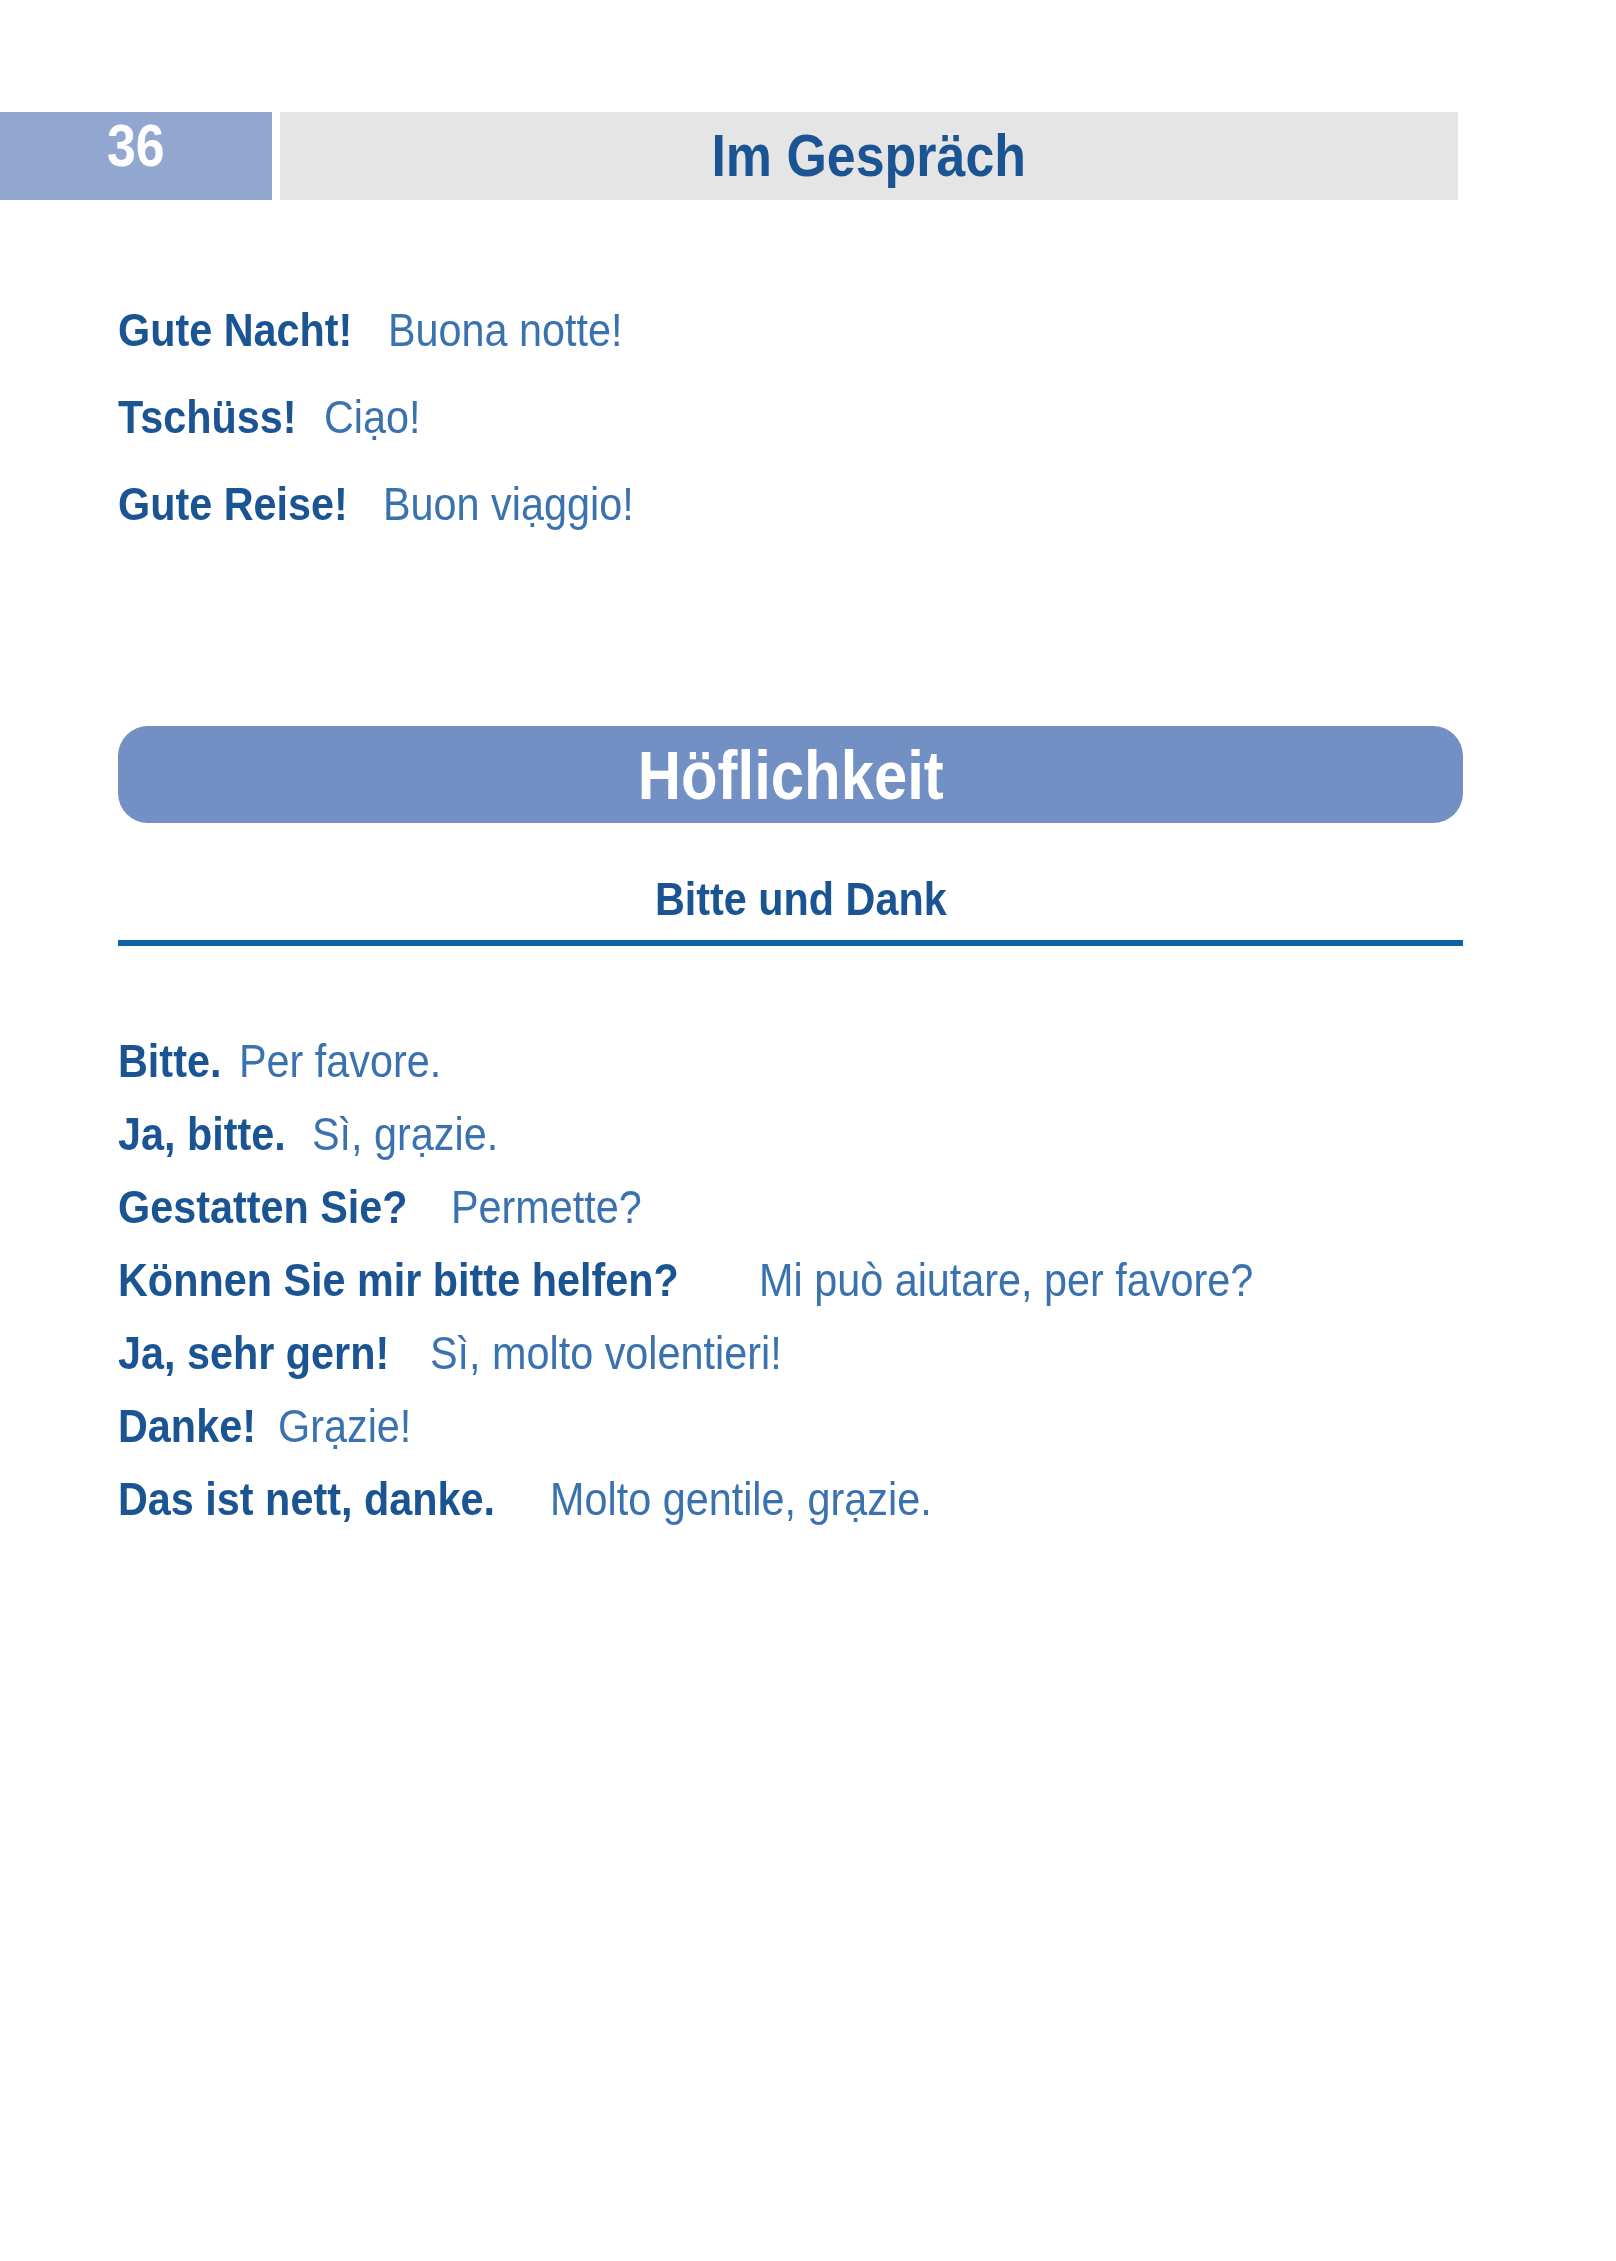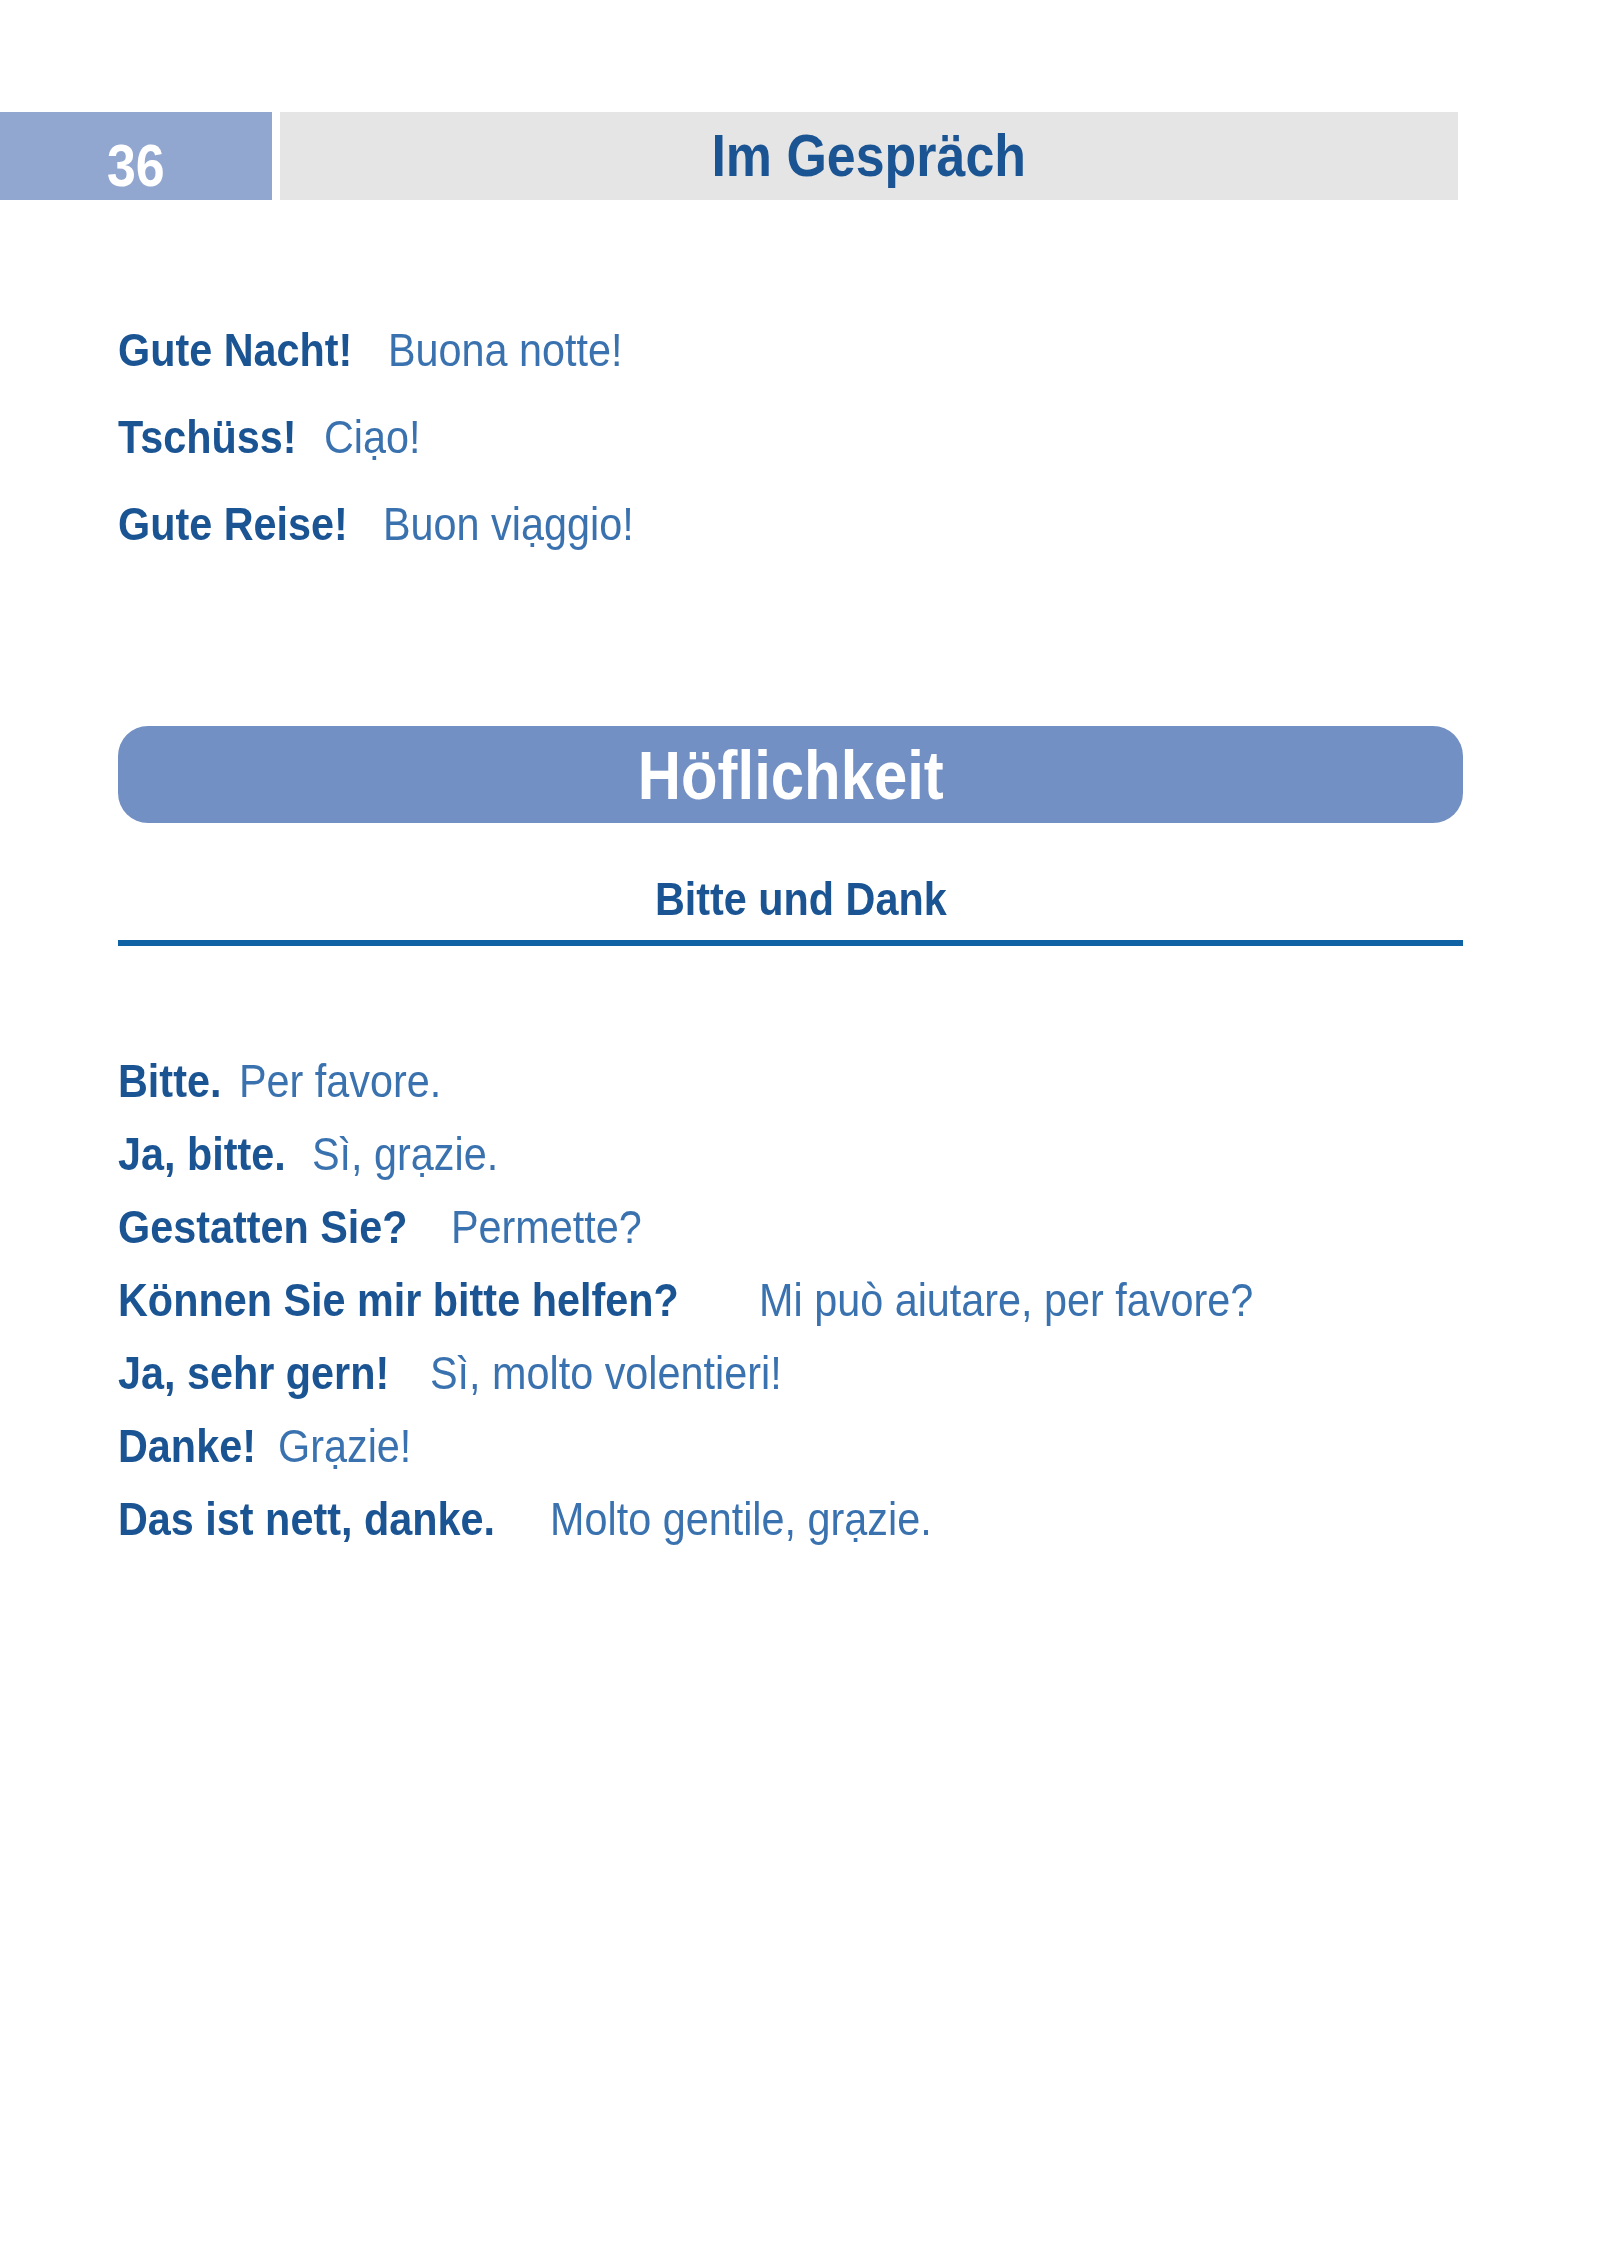--- a/index.html
+++ b/index.html
@@ -23,21 +23,21 @@
     white-space: nowrap;
   }
   .cond.centered { transform-origin: center center; }
 
   
   .pagenum-box {
     position: absolute;
     top: 112px; left: 0;
     width: 272px; height: 88px;
     background: #92a7d0;
-    display: flex; align-items: flex-end; justify-content: center;
+    display: flex; align-items: flex-start; justify-content: center;
   }
   .pagenum-box .num {
     color: #ffffff;
     font-size: 59px;
     font-weight: bold;
   }
   .chapter-bar {
     position: absolute;
     top: 112px; left: 280px;
     width: 1178px; height: 88px;
@@ -48,21 +48,20 @@
     color: #1b5493;
     font-size: 59px;
     font-weight: bold;
   }
 
   
   .phrase-list {
     position: absolute;
     left: 118px;
     width: 1345px;
-    margin-top: 20px;
   }
   .phrase-list.top-list  { top: 303px; }
   .phrase-list.main-list { top: 1034px; }
   .pair { margin: 0; }
   .top-list  .pair { margin-bottom: 33px; }
   .main-list .pair { margin-bottom: 19px; }
   .pair .de {
     color: #1b5493;
     font-weight: bold;
     font-size: 47px;

